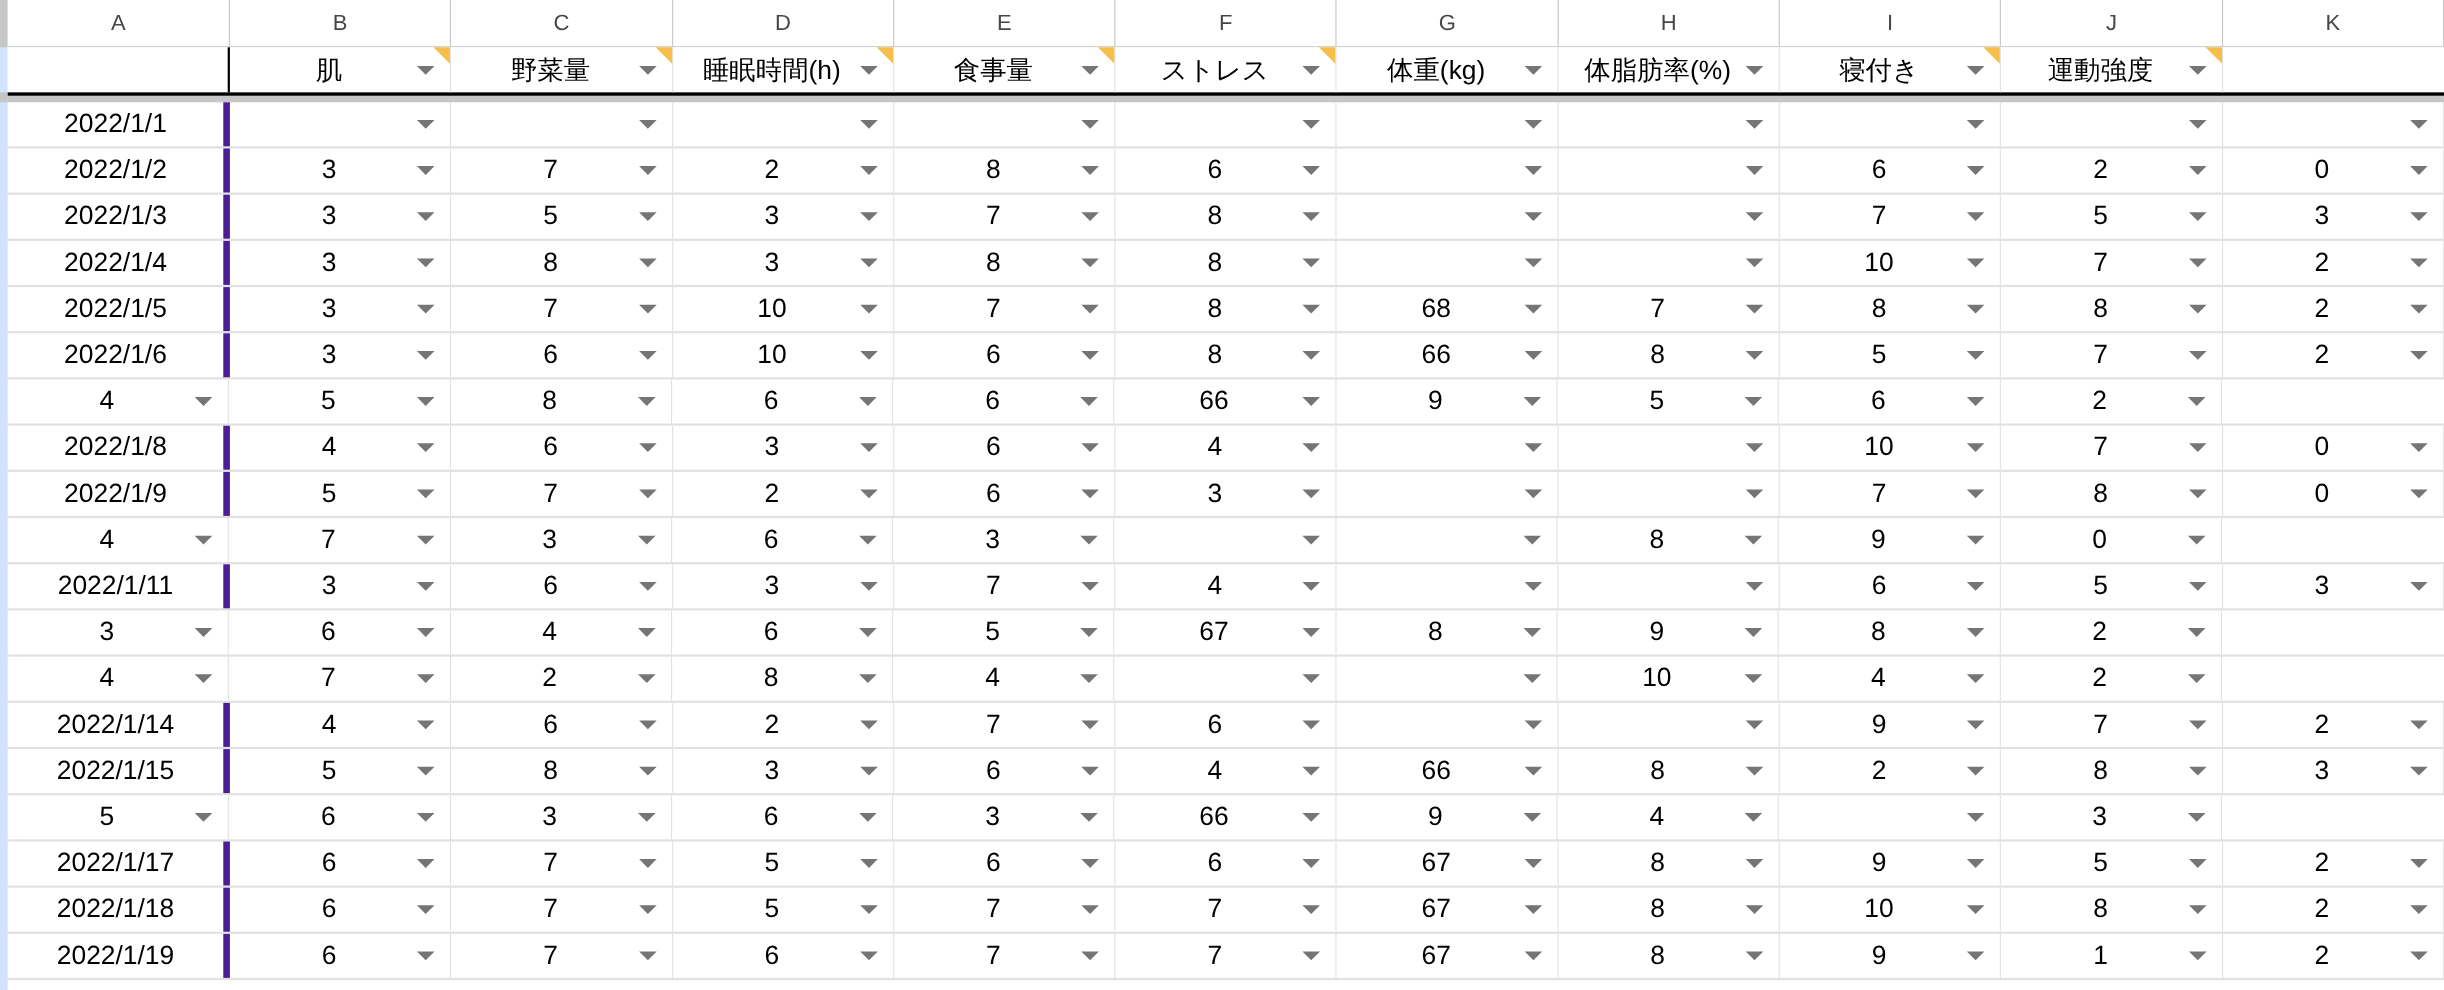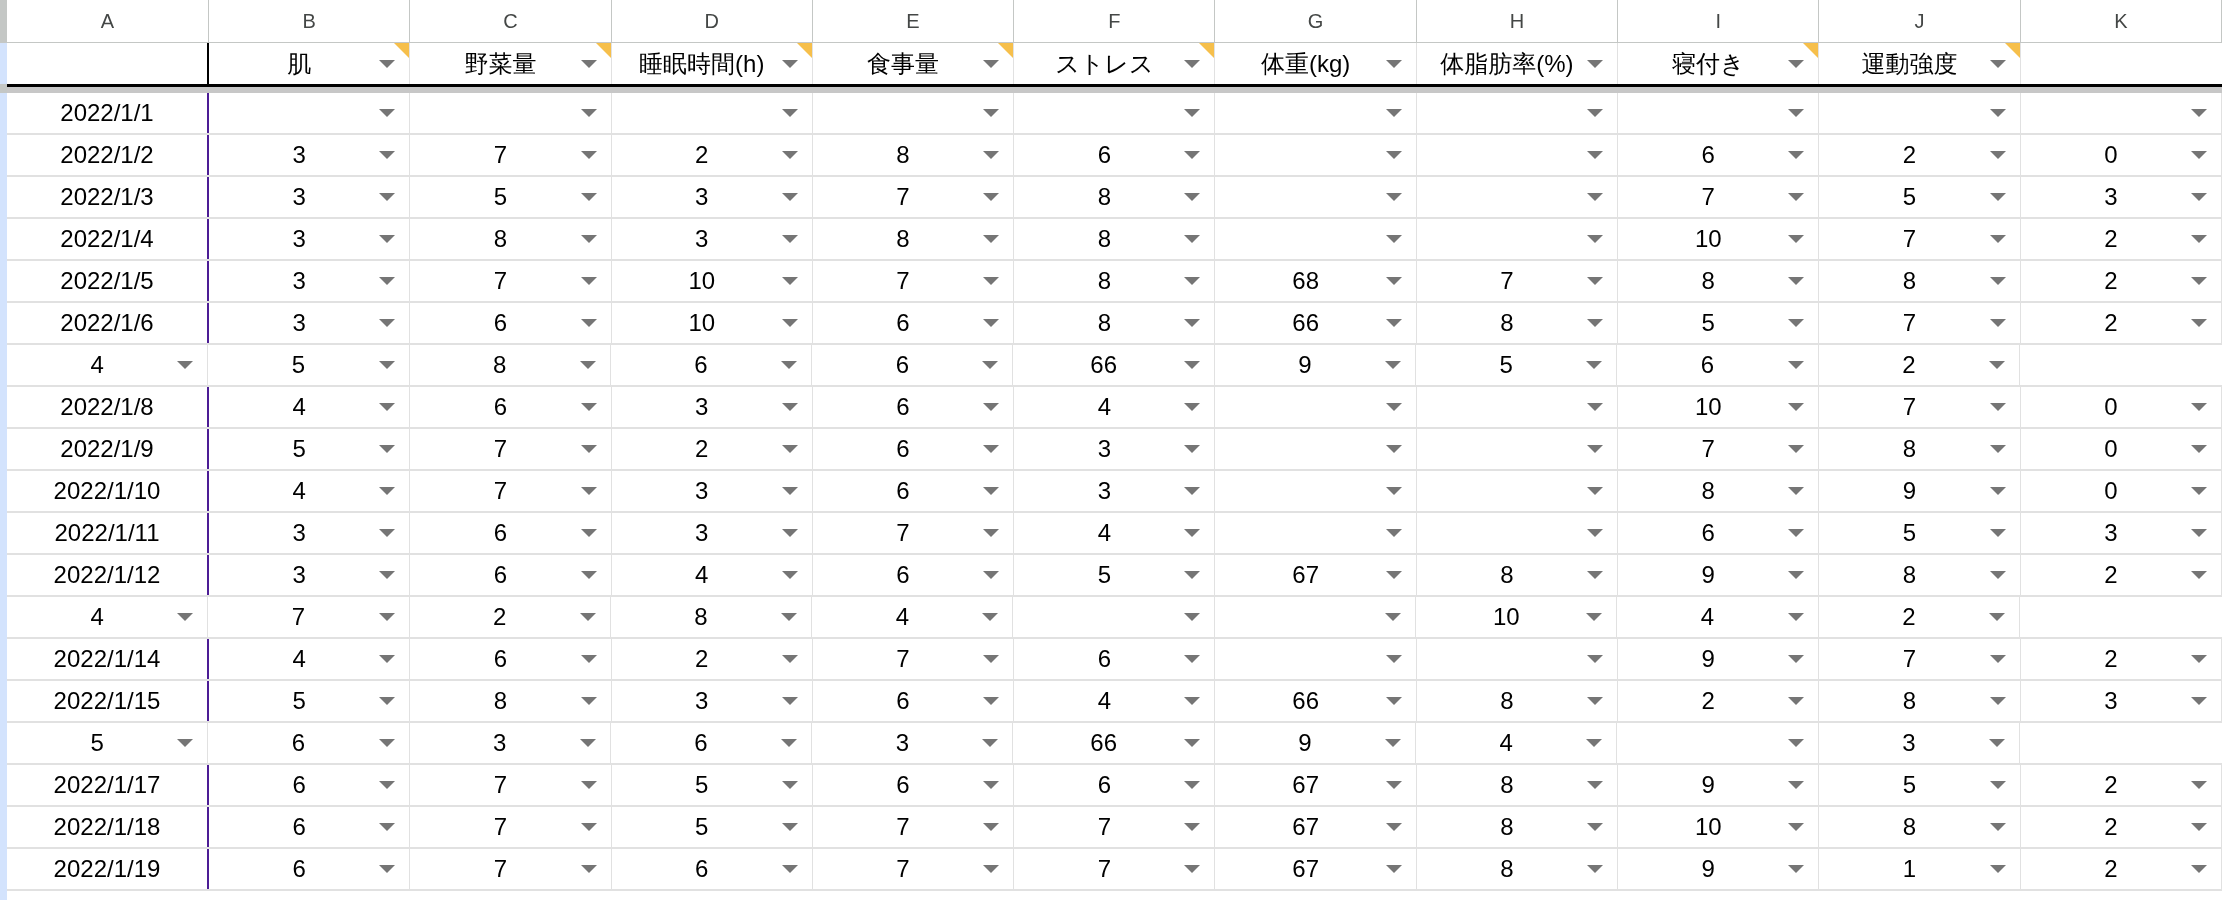--- a/index.html
+++ b/index.html
@@ -25,21 +25,21 @@
   }
   .headers .hcell.first { border-right: 2px solid #000; }
 
   .freeze-band { height: 9px; border-top: 3px solid #000; background: #c7c7c7; }
 
   .data-row { display: flex; height: 42px; border-bottom: 2px solid #e1e1e1; }
   .data-row .cell {
     position: relative; display: flex; align-items: center; justify-content: center;
     font-size: 24px; border-right: 1px solid #e1e1e1; padding-right: 20px;
   }
-  .data-row .cell.first { border-right: 2px solid #4c1d95; padding-right: 0; justify-content: center; }
+  .data-row .cell.first { border-right: 6px solid #4c1d95; padding-right: 0; justify-content: center; }
 
   .col-a { width: 202px; flex: 0 0 202px; }
   .col-x { width: 201.3px; flex: 0 0 201.3px; }
 
   .dd-arrow {
     position: absolute; right: 14px; top: 50%; margin-top: -4px;
     width: 0; height: 0;
     border-left: 8px solid transparent; border-right: 8px solid transparent;
     border-top: 8px solid #757575;
   }
@@ -516,23 +516,20 @@
         <div class="cell col-x">
           <span>8</span>
           <span class="dd-arrow"></span>
         </div>
         <div class="cell col-x">
           <span>0</span>
           <span class="dd-arrow"></span>
         </div>
       </div>
       <div class="data-row">
-        <div class="cell col-a first">
-          <span>2022/1/10</span>
-        </div>
         <div class="cell col-x">
           <span>4</span>
           <span class="dd-arrow"></span>
         </div>
         <div class="cell col-x">
           <span>7</span>
           <span class="dd-arrow"></span>
         </div>
         <div class="cell col-x">
           <span>3</span>
@@ -606,23 +603,20 @@
         <div class="cell col-x">
           <span>5</span>
           <span class="dd-arrow"></span>
         </div>
         <div class="cell col-x">
           <span>3</span>
           <span class="dd-arrow"></span>
         </div>
       </div>
       <div class="data-row">
-        <div class="cell col-a first">
-          <span>2022/1/12</span>
-        </div>
         <div class="cell col-x">
           <span>3</span>
           <span class="dd-arrow"></span>
         </div>
         <div class="cell col-x">
           <span>6</span>
           <span class="dd-arrow"></span>
         </div>
         <div class="cell col-x">
           <span>4</span>

